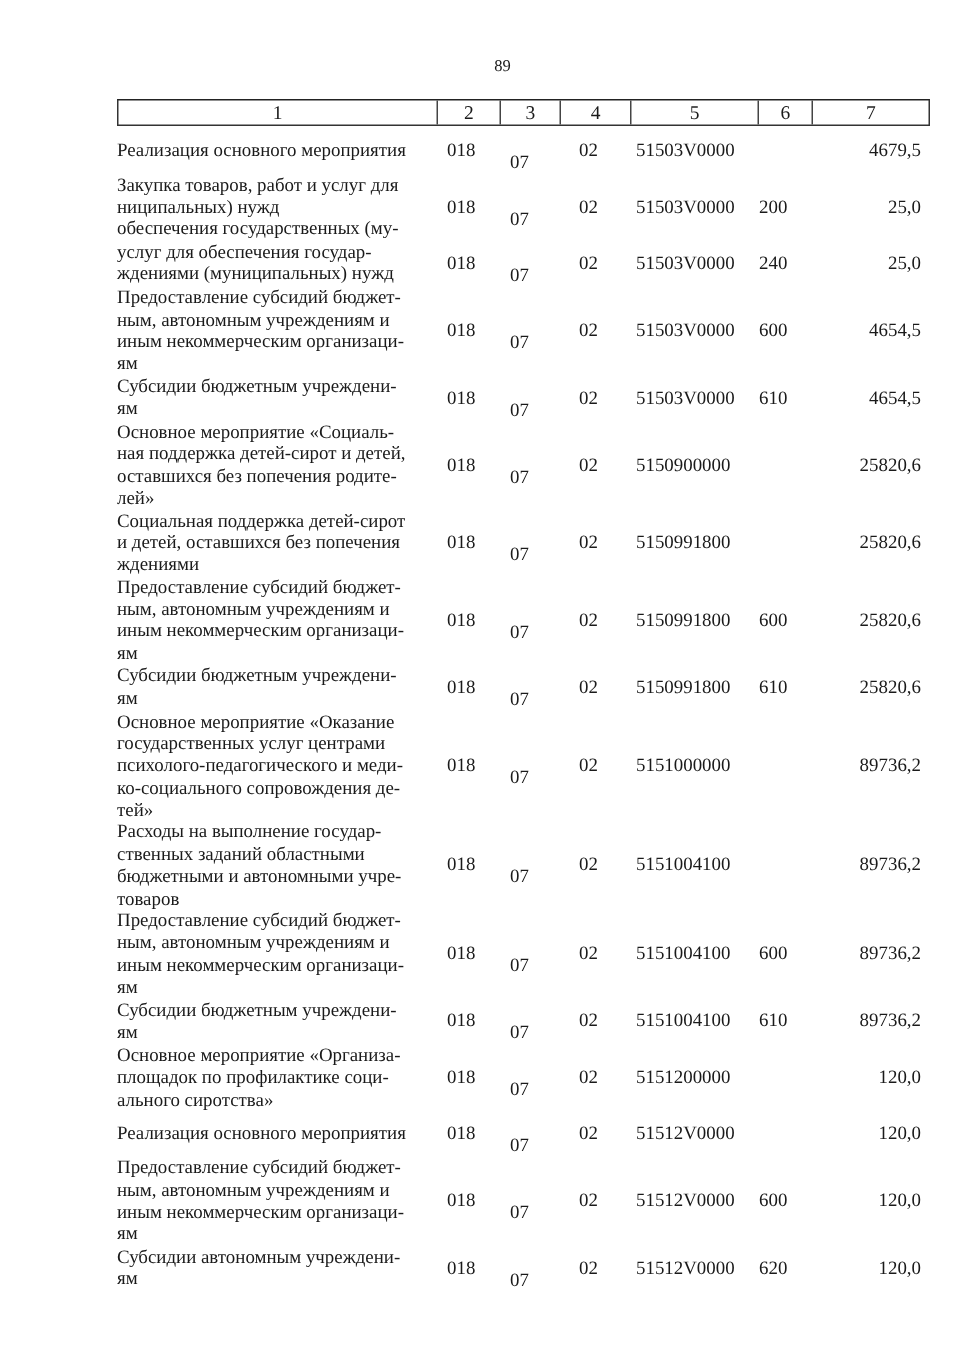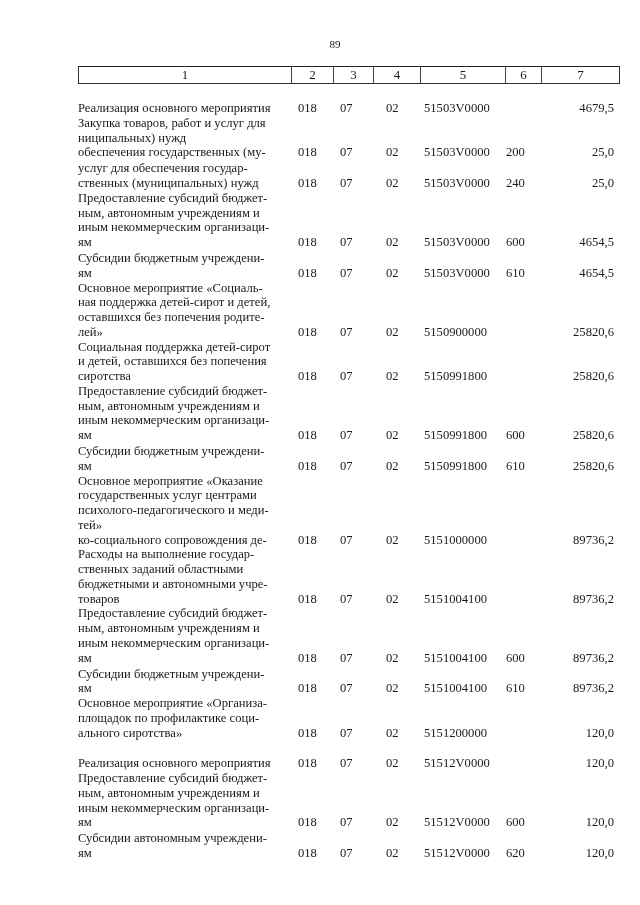--- a/index.html
+++ b/index.html
@@ -6,21 +6,21 @@
   body { width:640px; height:905px; position:relative; overflow:hidden;
          font-family:"Liberation Serif", "DejaVu Serif", serif; color:#1a1a1a; }
   .page-num { position:absolute; top:38px; left:15px; width:640px; text-align:center;
               font-size:11px; }
   .hdr { position:absolute; top:66px; left:78px; height:18px; display:flex;
          border:1px solid #333; border-top:1.5px solid #222; box-sizing:border-box; }
   .hdr div { border-right:1px solid #444; box-sizing:border-box; text-align:center;
              font-size:13px; line-height:16px; }
   .hdr div:last-child { border-right:none; }
   .body { position:absolute; top:85px; left:78px; width:540px; }
-  .row { display:flex; align-items:flex-end; font-size:12.6px; line-height:14.75px; }
+  .row { display:flex; align-items:center; font-size:12.6px; line-height:14.75px; }
   .c1 { width:206px; text-align:justify; text-align-last:left; padding-right:4px;
         box-sizing:border-box; hyphens:manual; }
   .c2 { width:48px; padding-left:14px; box-sizing:border-box; }
   .c3 { width:40px; padding-left:8px; box-sizing:border-box;margin-top:16px; }
   .c4 { width:46px; padding-left:14px; box-sizing:border-box; }
   .c5 { width:86px; padding-left:6px; box-sizing:border-box;font-family:Liberation Serif, serif; }
   .c6 { width:36px; box-sizing:border-box; padding-left:2px; }
   .c7 { width:78px; text-align:right; box-sizing:border-box; padding-right:4px; }
   .c1 span { display:block; }
 </style>
@@ -60,21 +60,21 @@
       <div class="c2">018</div>
       <div class="c3">07</div>
       <div class="c4">02</div>
       <div class="c5">51503V0000</div>
       <div class="c6">200</div>
       <div class="c7">25,0</div>
     </div>
     <div class="row">
       <div class="c1">
         <span>услуг для обеспечения государ-</span>
-        <span>ственных (муниципальных) нужд</span>
+        <span>ждениями (муниципальных) нужд</span>
       </div>
       <div class="c2">018</div>
       <div class="c3">07</div>
       <div class="c4">02</div>
       <div class="c5">51503V0000</div>
       <div class="c6">240</div>
       <div class="c7">25,0</div>
     </div>
     <div class="row">
       <div class="c1">
@@ -113,21 +113,21 @@
       <div class="c3">07</div>
       <div class="c4">02</div>
       <div class="c5">5150900000</div>
       <div class="c6"></div>
       <div class="c7">25820,6</div>
     </div>
     <div class="row">
       <div class="c1">
         <span>Социальная поддержка детей-сирот</span>
         <span>и детей, оставшихся без попечения</span>
-        <span>сиротства</span>
+        <span>ждениями</span>
       </div>
       <div class="c2">018</div>
       <div class="c3">07</div>
       <div class="c4">02</div>
       <div class="c5">5150991800</div>
       <div class="c6"></div>
       <div class="c7">25820,6</div>
     </div>
     <div class="row">
       <div class="c1">
@@ -153,22 +153,22 @@
       <div class="c4">02</div>
       <div class="c5">5150991800</div>
       <div class="c6">610</div>
       <div class="c7">25820,6</div>
     </div>
     <div class="row">
       <div class="c1">
         <span>Основное мероприятие «Оказание</span>
         <span>государственных услуг центрами</span>
         <span>психолого-педагогического и меди-</span>
+        <span>ко-социального сопровождения де-</span>
         <span>тей»</span>
-        <span>ко-социального сопровождения де-</span>
       </div>
       <div class="c2">018</div>
       <div class="c3">07</div>
       <div class="c4">02</div>
       <div class="c5">5151000000</div>
       <div class="c6"></div>
       <div class="c7">89736,2</div>
     </div>
     <div class="row">
       <div class="c1">

